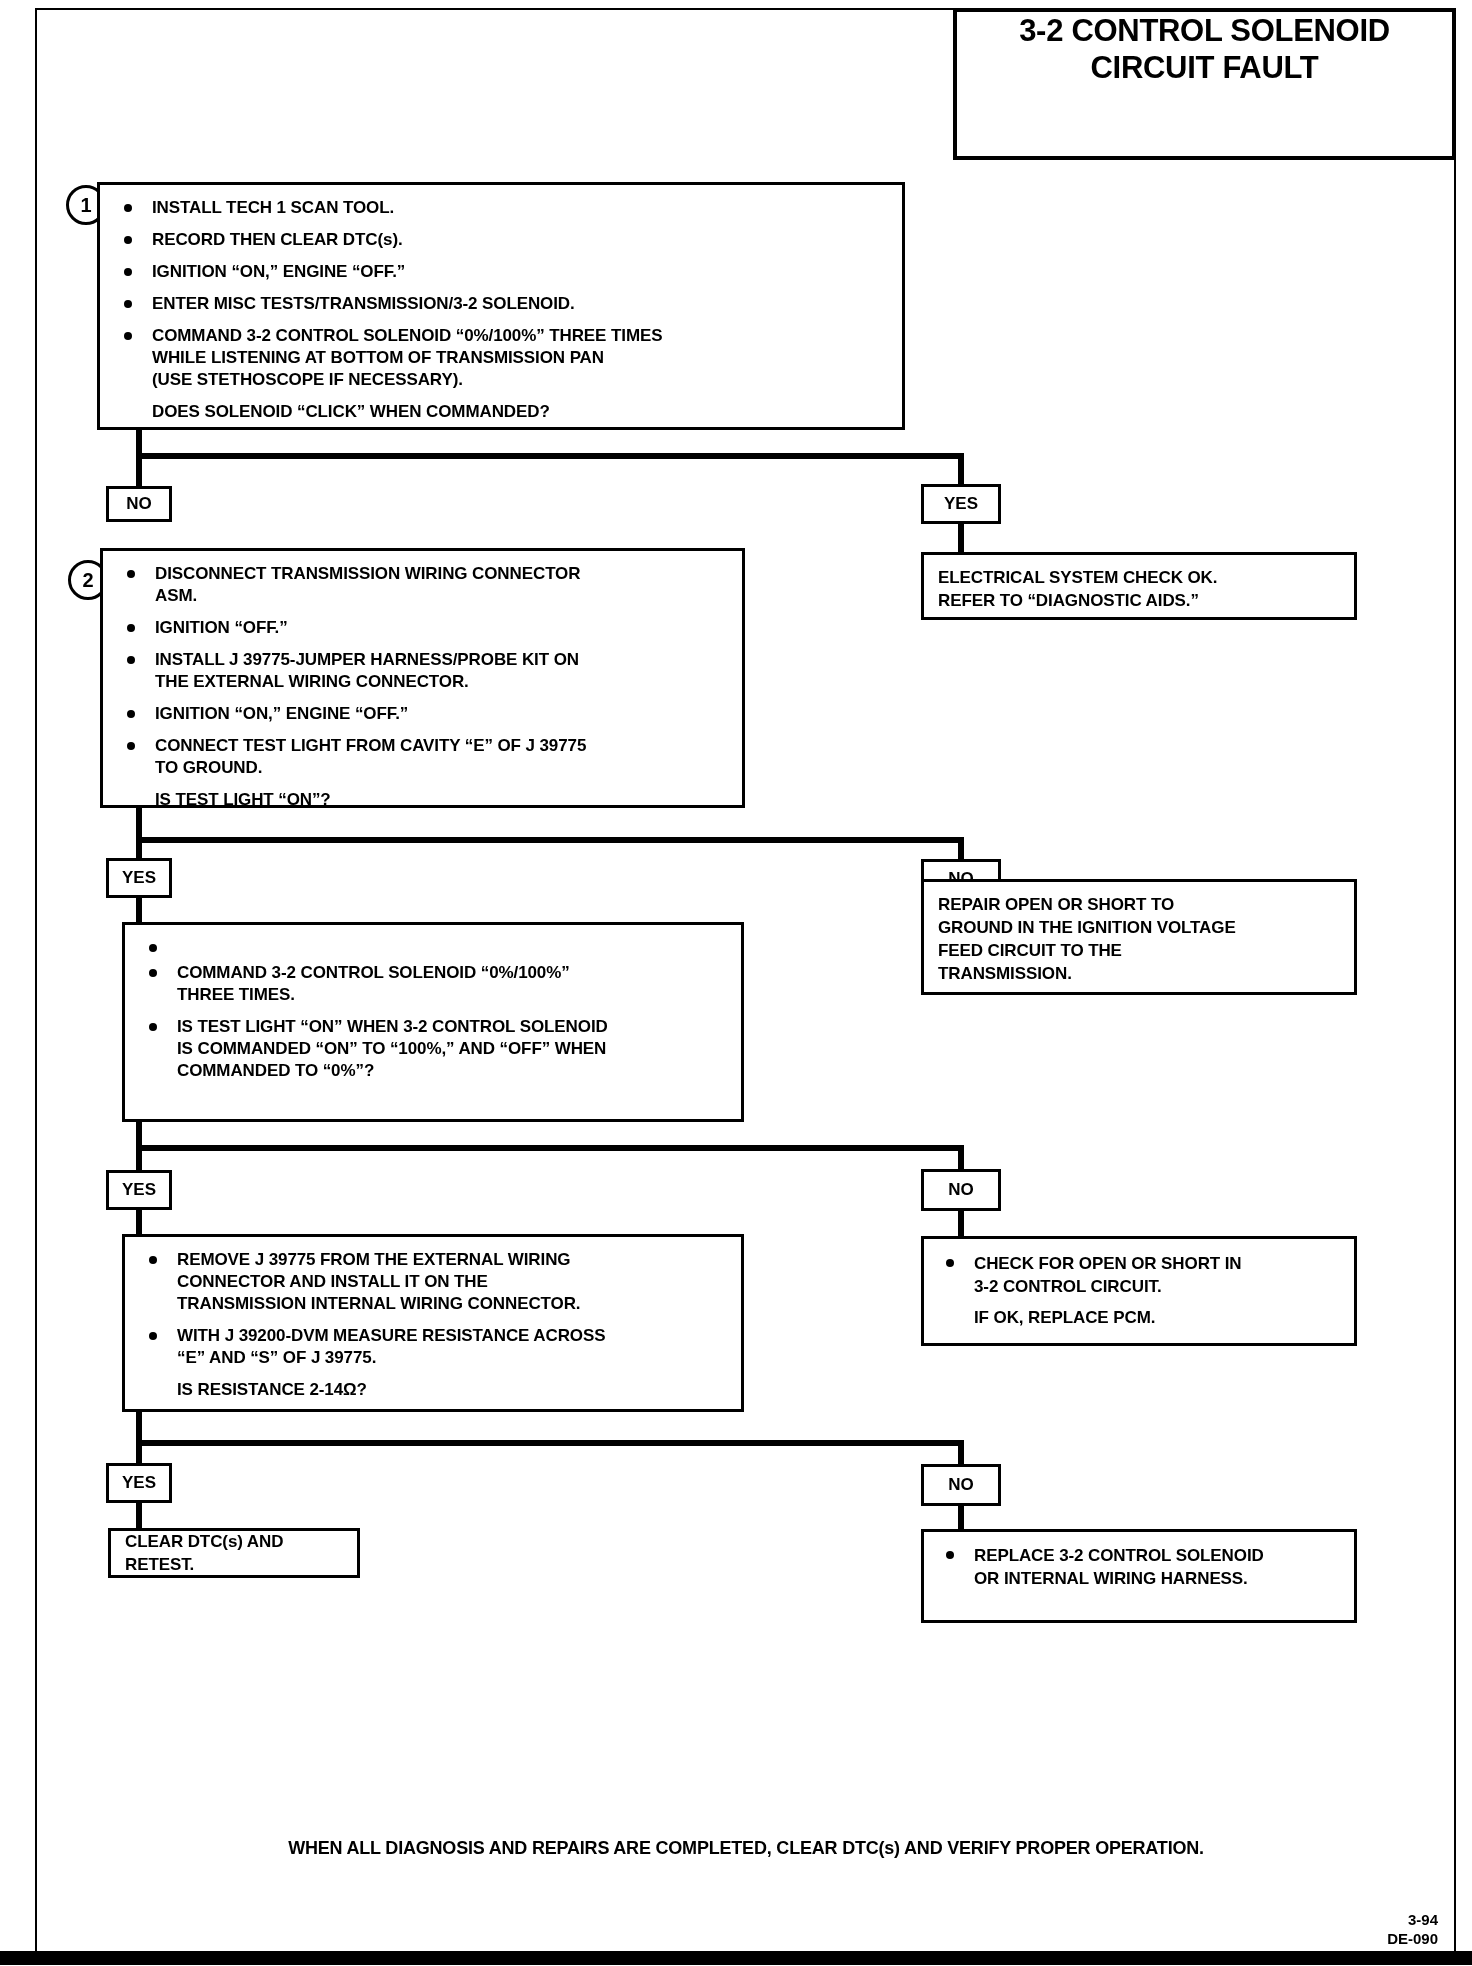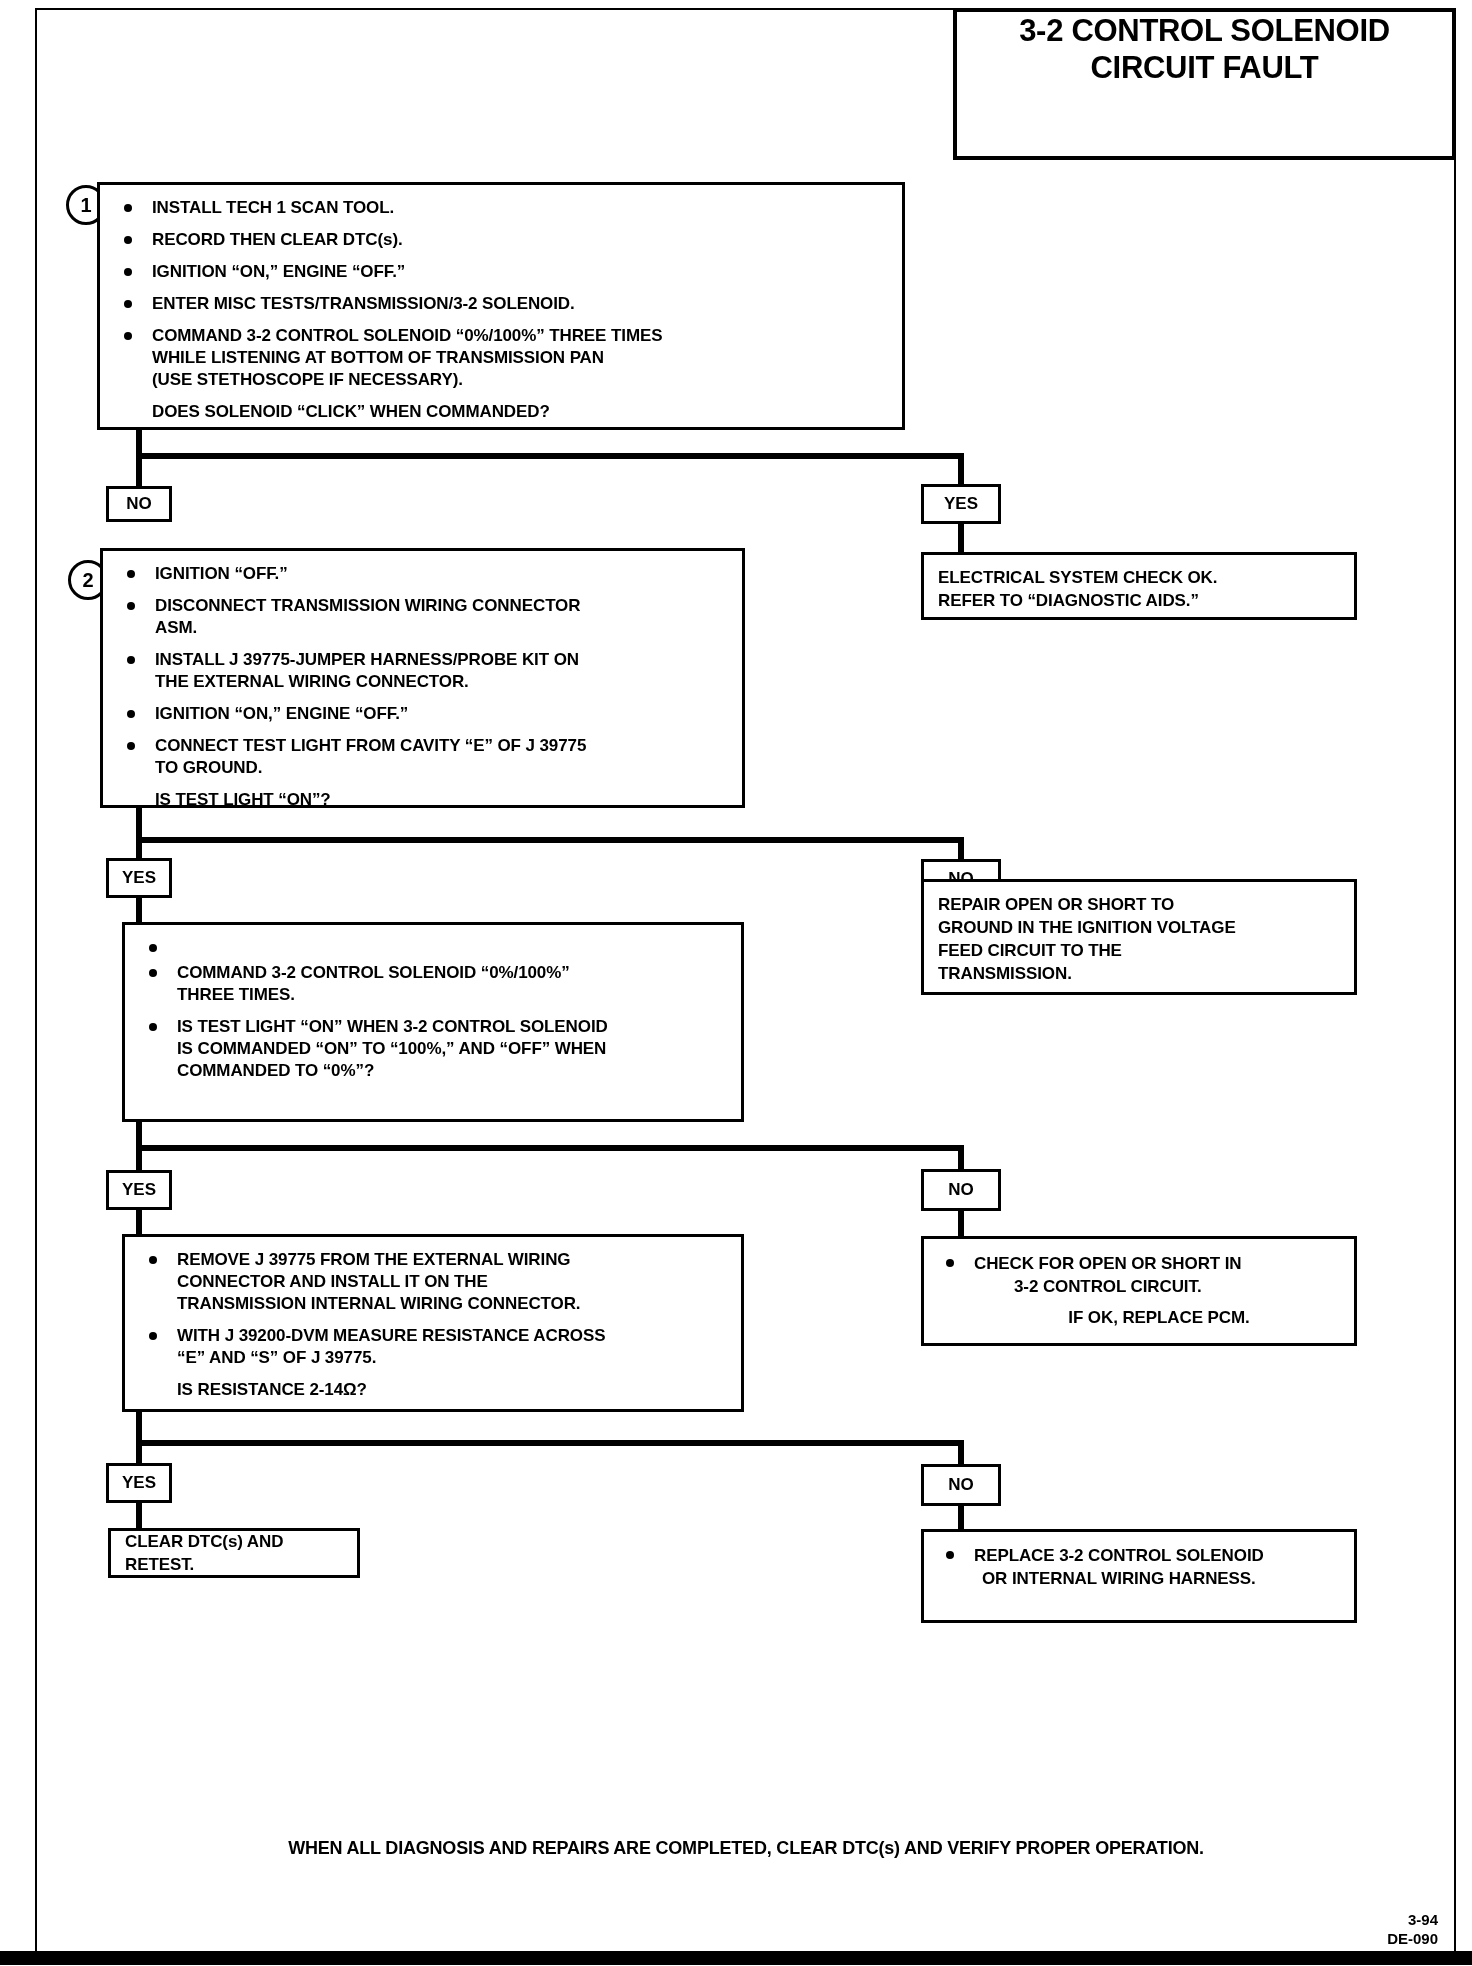--- a/index.html
+++ b/index.html
@@ -19,21 +19,21 @@
   .brow{display:flex;margin-bottom:10px;}
   .bullet{flex:0 0 28px;width:28px;}
   .dot{display:block;width:8px;height:8px;border-radius:50%;background:#000;margin-top:7px;}
   .btext{white-space:pre-line;}
   .question{margin-left:28px;white-space:pre-line;}
   .label-box{position:absolute;border:3px solid #000;box-sizing:border-box;background:#fff;
     display:flex;align-items:center;justify-content:center;font-size:17px;}
   .result-box{position:absolute;border:3px solid #000;box-sizing:border-box;background:#fff;
     font-size:17px;line-height:23px;letter-spacing:-0.1px;}
   .result-text{padding:11px 12px 0 14px;white-space:pre-line;}
-  .result-bullets{padding:13px 10px 0 22px;text-align:center;}
+  .result-bullets{padding:13px 10px 0 22px;}
   .sub-line{margin-left:28px;margin-top:7px;white-space:pre-line;}
   .vline,.hline{position:absolute;background:#000;}
   .num-circle{position:absolute;width:40px;height:40px;border:3px solid #000;border-radius:50%;
     box-sizing:border-box;display:flex;align-items:center;justify-content:center;
     font-size:20px;background:#fff;}
   .clear-box{display:flex;align-items:center;padding-left:14px;font-size:17px;}
   .footer-note{position:absolute;left:36px;top:1838px;width:1420px;text-align:center;
     font-size:18px;letter-spacing:-0.2px;}
   .page-ref{position:absolute;left:1298px;top:1910px;width:140px;text-align:right;
     font-size:15px;line-height:19px;font-weight:bold;}
@@ -107,28 +107,28 @@
   </div>
 
   <div class="num-circle" style="left:68px;top:560px;">
     <span>2</span>
   </div>
   <div class="box step-box" style="left:100px;top:548px;width:645px;height:260px;">
     <div class="brow">
         <span class="bullet">
           <i class="dot"></i>
         </span>
-        <span class="btext">IGNITION “OFF.”</span>
-      </div>
-    <div class="brow">
-        <span class="bullet">
-          <i class="dot"></i>
-        </span>
         <span class="btext">DISCONNECT TRANSMISSION WIRING CONNECTOR
 ASM.</span>
+      </div>
+    <div class="brow">
+        <span class="bullet">
+          <i class="dot"></i>
+        </span>
+        <span class="btext">IGNITION “OFF.”</span>
       </div>
     <div class="brow">
         <span class="bullet">
           <i class="dot"></i>
         </span>
         <span class="btext">INSTALL J 39775-JUMPER HARNESS/PROBE KIT ON
 THE EXTERNAL WIRING CONNECTOR.</span>
       </div>
     <div class="brow">
         <span class="bullet">

